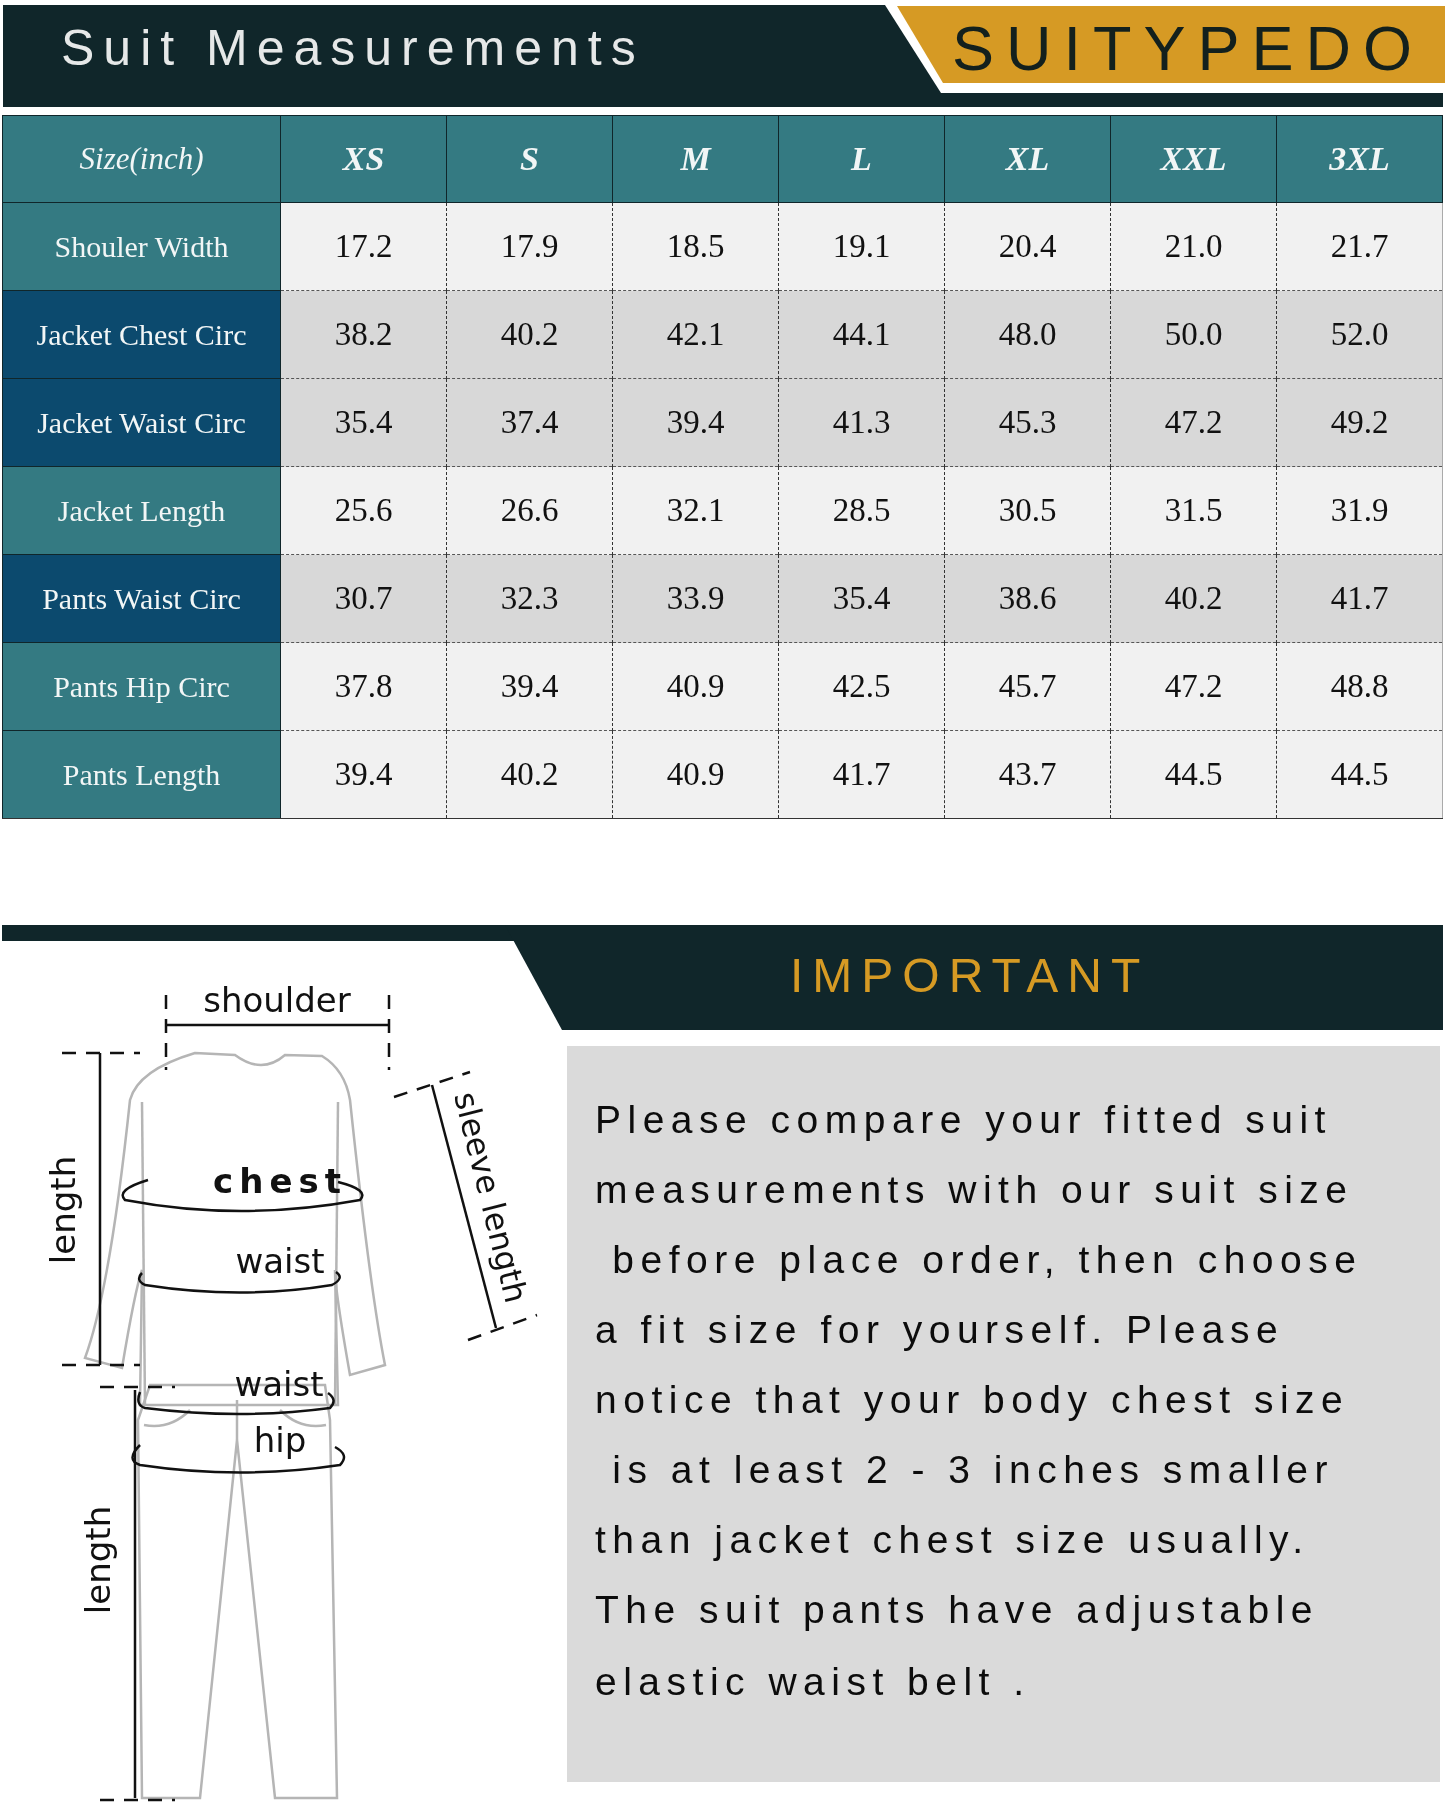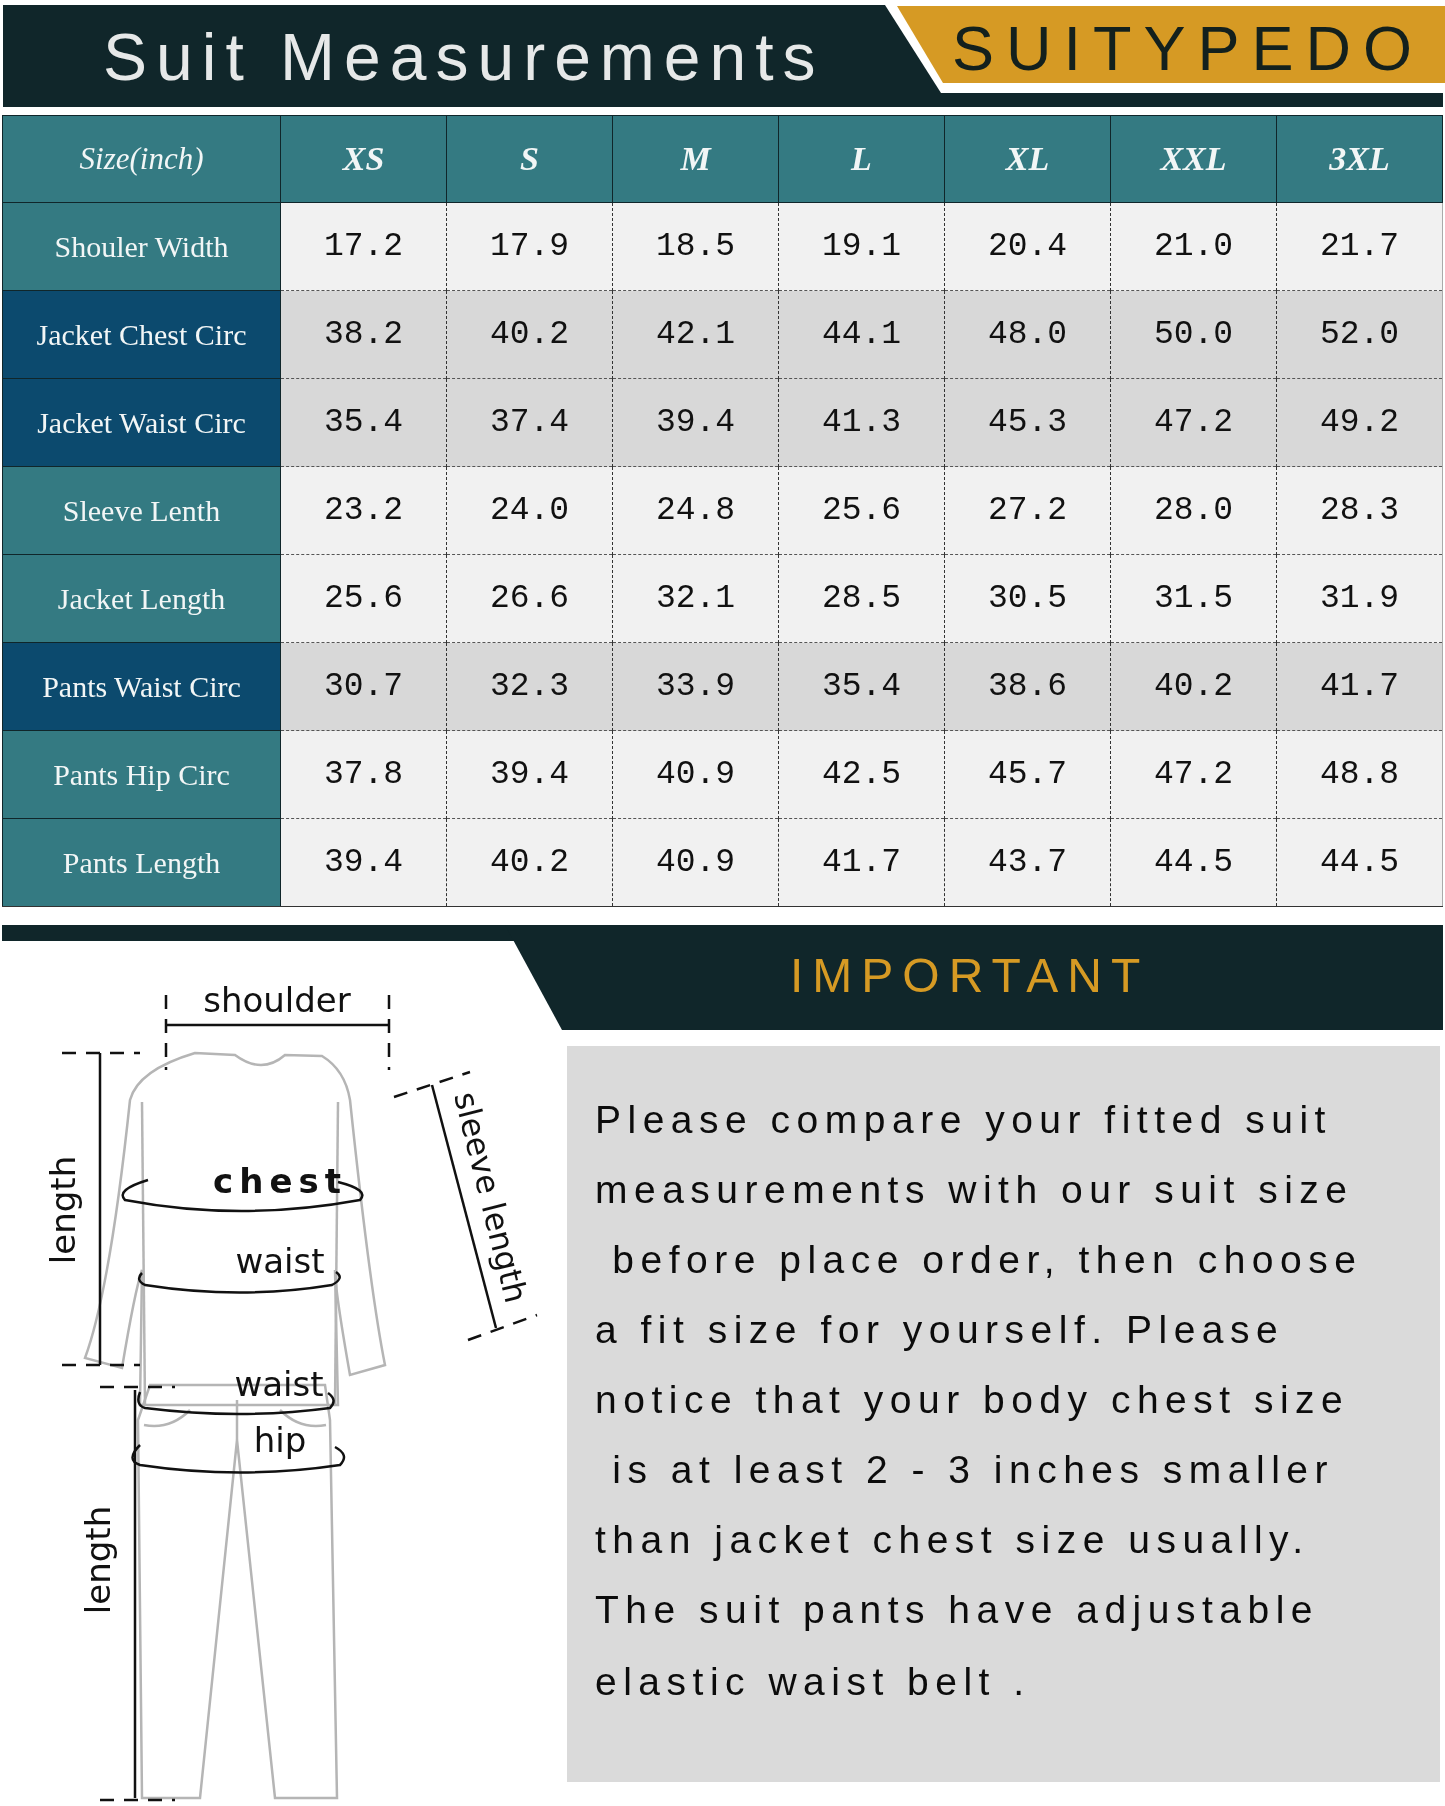--- a/index.html
+++ b/index.html
@@ -1,32 +1,32 @@
 <!DOCTYPE html>
 <html><head>
 <meta charset="utf-8">
 <style>
   * { box-sizing: border-box; margin: 0; padding: 0; }
   body { width: 1445px; height: 1806px; background: #ffffff; position: relative; overflow: hidden; font-family: "Liberation Sans", sans-serif; }
 
   
   .hdr { position: absolute; left: 3px; top: 5px; width: 1440px; height: 102px; background: #10262a; }
-  .hdr-title { position: absolute; left: 58px; top: 14px; font-size: 66px; color: #e6e8e8; letter-spacing: 9px; font-family: "Liberation Sans", sans-serif; margin-left: 42px; }
+  .hdr-title { position: absolute; left: 58px; top: 14px; font-size: 50px; color: #e6e8e8; letter-spacing: 9px; font-family: "Liberation Sans", sans-serif; }
   .brand-white { position: absolute; left: 885px; top: 5px; width: 560px; height: 88px; background: #ffffff; clip-path: polygon(0 0, 100% 0, 100% 100%, 56px 100%); }
   .brand { position: absolute; left: 897px; top: 6px; width: 548px; height: 77px; background: #d69a24; clip-path: polygon(0 0, 100% 0, 100% 100%, 46px 100%); }
   .brand-text { position: absolute; left: 952px; top: 12px; font-size: 63px; color: #13201d; letter-spacing: 12px; }
 
   
   .tbl { position: absolute; left: 2px; top: 115px; width: 1441px; border-collapse: collapse; table-layout: fixed; }
   .tbl td, .tbl th { height: 88px; text-align: center; vertical-align: middle; }
   .tbl th { background: #347a82; color: #f2f6f6; font-family: "Liberation Serif", serif; font-style: italic; font-weight: bold; font-size: 34px; border: 1.5px solid #10262a; height: 87px; }
   .tbl th.corner { font-weight: normal; font-size: 31px; }
   .tbl td.lbl { background: #347a82; color: #f2f6f6; font-family: "Liberation Serif", serif; font-size: 30px; border: 1.5px solid #10262a; width: 278px; }
   .tbl tr.dark td.lbl { background: #0c4a6e; }
-  .tbl td.val { background: #f1f1f1; color: #111; font-size: 33px; font-family: Liberation Mono, monospace; border-left: 1.5px dashed #333; border-top: 1.5px dashed #555; }
+  .tbl td.val { background: #f1f1f1; color: #111; font-size: 33px; font-family: Liberation Serif, serif; border-left: 1.5px dashed #333; border-top: 1.5px dashed #555; }
   .tbl tr.dark td.val { background: #d8d8d8; }
   .tbl tr:last-child td { border-bottom: 1.5px solid #333; }
   .tbl td.val:last-child { border-right: 1px solid #aaa; }
 
   
   .band { position: absolute; left: 2px; top: 925px; width: 1441px; height: 16px; background: #10262a; }
   .banner { position: absolute; left: 505px; top: 925px; width: 938px; height: 105px; background: #10262a; clip-path: polygon(0 0, 100% 0, 100% 100%, 57px 100%); }
   .banner-text { position: absolute; left: 790px; top: 948px; font-size: 48px; color: #d69a24; letter-spacing: 9px; }
   .note-box { position: absolute; left: 567px; top: 1046px; width: 873px; height: 736px; background: #dadada; }
   .note-line { position: absolute; left: 595px; font-size: 39px; color: #0c0c0c; letter-spacing: 6.5px; white-space: pre; margin-top: 18px; }
@@ -80,30 +80,20 @@
     </tr>
     <tr class="dark">
       <td class="lbl">Jacket Waist Circ</td>
       <td class="val">35.4</td>
       <td class="val">37.4</td>
       <td class="val">39.4</td>
       <td class="val">41.3</td>
       <td class="val">45.3</td>
       <td class="val">47.2</td>
       <td class="val">49.2</td>
-    </tr>
-    <tr>
-      <td class="lbl">Sleeve Lenth</td>
-      <td class="val">23.2</td>
-      <td class="val">24.0</td>
-      <td class="val">24.8</td>
-      <td class="val">25.6</td>
-      <td class="val">27.2</td>
-      <td class="val">28.0</td>
-      <td class="val">28.3</td>
     </tr>
     <tr>
       <td class="lbl">Jacket Length</td>
       <td class="val">25.6</td>
       <td class="val">26.6</td>
       <td class="val">32.1</td>
       <td class="val">28.5</td>
       <td class="val">30.5</td>
       <td class="val">31.5</td>
       <td class="val">31.9</td>

